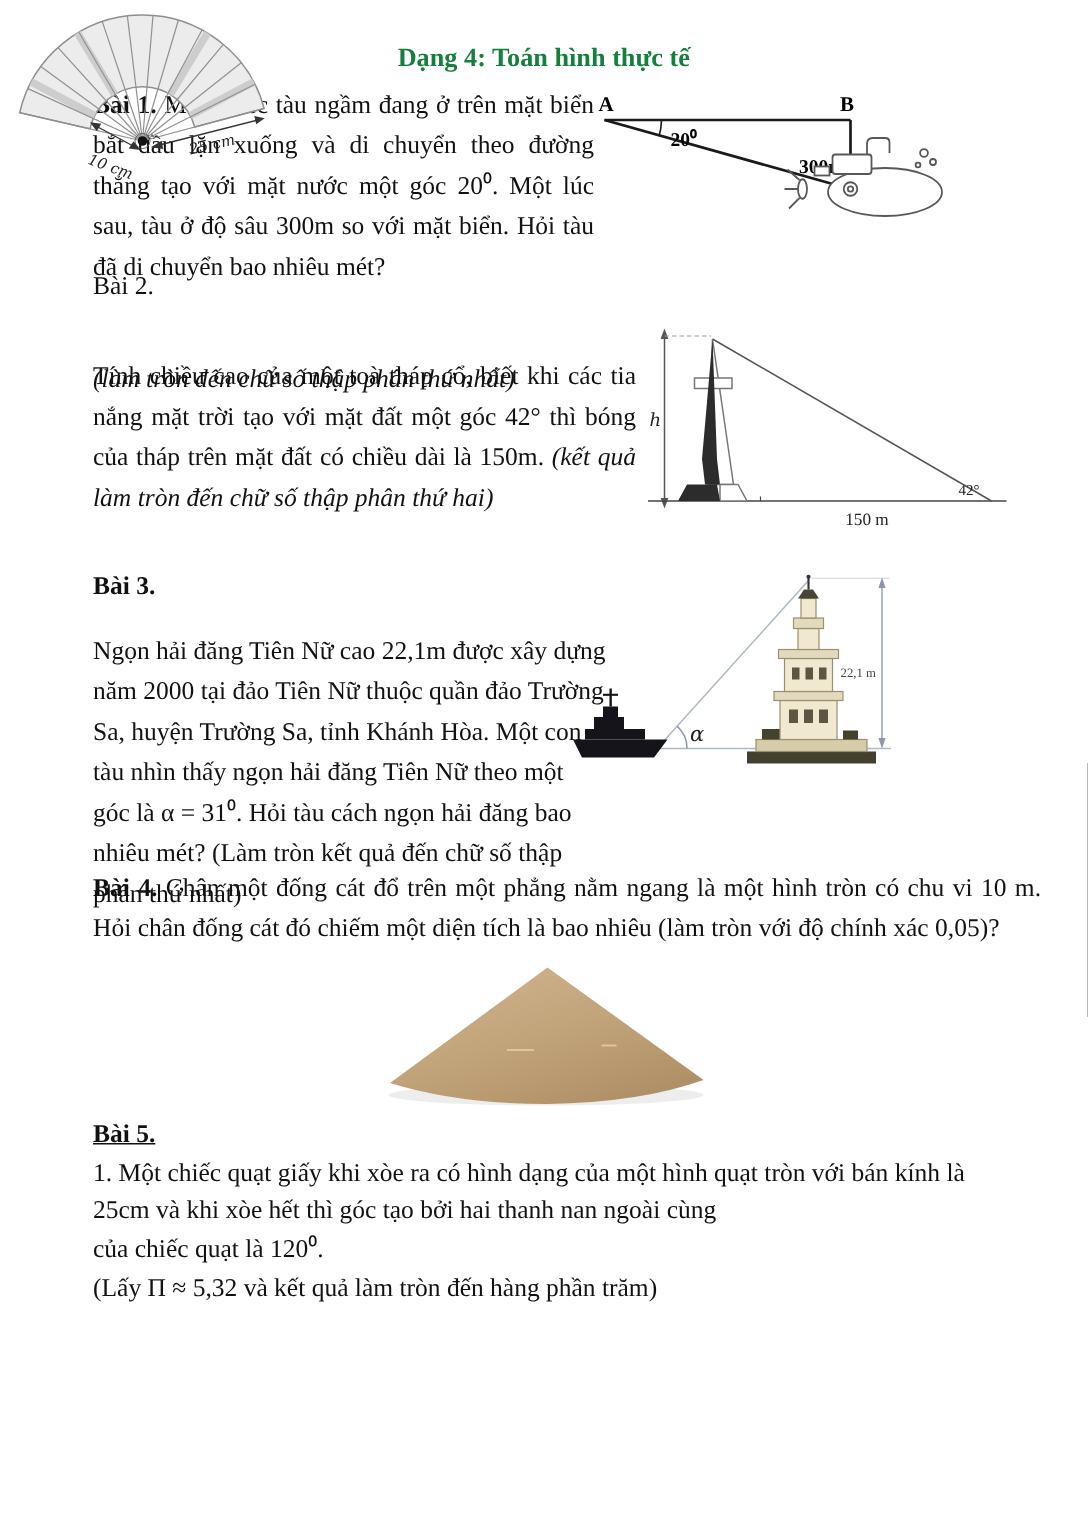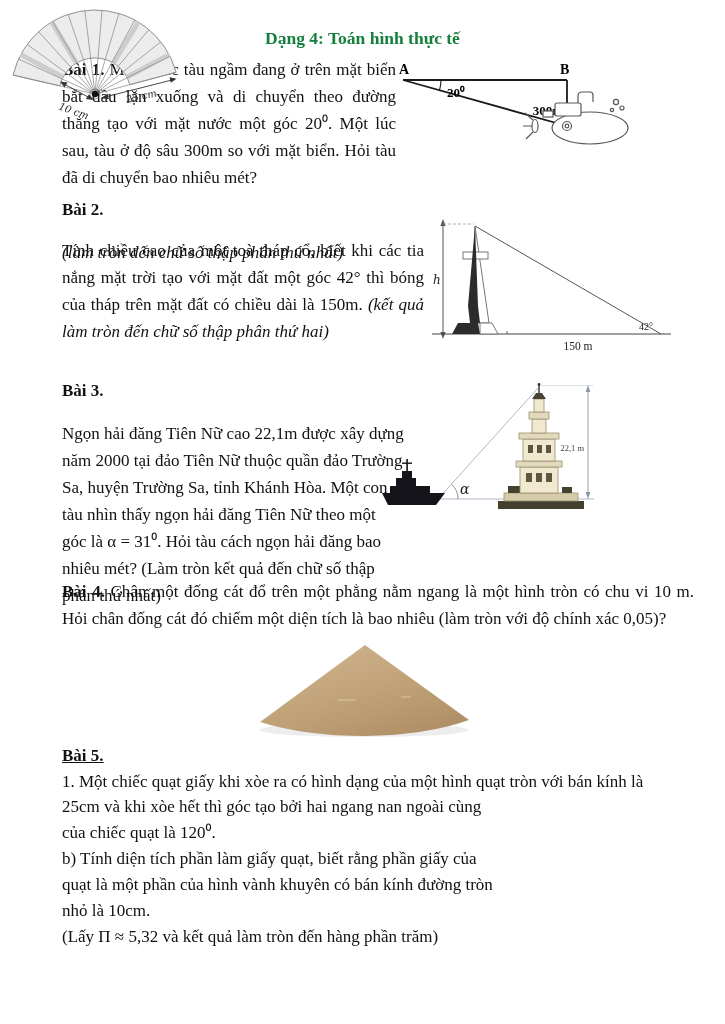--- a/index.html
+++ b/index.html
@@ -7,21 +7,21 @@
         font-family:"Liberation Serif",serif;color:#111;}
   .abs{position:absolute;}
   .body-text{font-size:17px;line-height:27px;}
   .just{text-align:justify;}
   .blabel{font-weight:bold;}
   .note-block{font-style:italic;display:block;margin-top:48px;}
   .note-inline{font-style:italic;}
   #title{top:28px;left:0;width:725px;text-align:center;font-weight:bold;font-size:17.5px;}
   #t-b1{left:62px;top:56px;width:334px;}
   #d-b1{left:393px;top:58px;}
-  #t-b2h{left:62px;top:196px;font-weight:bold;}
+  #t-b2h{left:62px;top:177px;font-weight:normal;}
   #t-b2{left:62px;top:213px;width:362px;margin-top:24px;}
   #d-b2{left:428px;top:206px;}
   #t-b3h{left:62px;top:377px;font-weight:bold;}
   #t-b3{left:62px;top:420px;width:342px;}
   #d-b3{left:380px;top:381px;}
   #t-b4{left:62px;top:578px;width:632px;}
   #d-sand{left:253px;top:642px;}
   #t-b5h{left:62px;top:742px;font-weight:bold;text-decoration:underline;}
   #t-b5a{left:62px;top:768px;width:650px;white-space:nowrap;}
   #t-b5b{left:62px;top:794px;width:436px;}
@@ -162,22 +162,21 @@
       </linearGradient>
     </defs>
     <ellipse cx="111" cy="88" rx="105" ry="7" fill="rgba(0,0,0,0.07)"></ellipse>
     <path d="M 112,3 L 7,80 Q 52,94 112,94 Q 174,93 216,78 Z" fill="url(#sandg)"></path>
     <path d="M 85,58 h 18 M 148,55 h 10" stroke="#dcc6a2" stroke-width="1.2" fill="none"></path>
   </svg>
 
   <div id="t-b5h" class="abs body-text">Bài 5.</div>
   <div id="t-b5a" class="abs body-text">1. Một chiếc quạt giấy khi xòe ra có hình dạng của một hình quạt tròn với bán kính là</div>
   <div id="t-b5b" class="abs">
-    <p>25cm và khi xòe hết thì góc tạo bởi hai ngang nan ngoài cùng của chiếc quạt là 120⁰.</p>
-    <p>b) Tính diện tích phần làm giấy quạt, biết rằng phần giấy của quạt là một phần của hình vành khuyên có bán kính đường tròn nhỏ là 10cm.</p>
+    <p>25cm và khi xòe hết thì góc tạo bởi hai thanh nan ngoài cùng của chiếc quạt là 120⁰.</p>
     <p>(Lấy Π ≈ 5,32 và kết quả làm tròn đến hàng phần trăm)</p>
   </div>
 
   <svg id="d-fan" class="abs" width="225" height="142" viewBox="0 0 225 142">
     <path d="M 13.1,75.1 A 84 84 0 0 1 176.1,72.3 L 129.8,84.7 A 36 36 0 0 0 59.9,85.9 Z" fill="#ececec" stroke="#8f8f8f" stroke-width="1"></path>
     <g stroke="#cdcdcd" stroke-width="5">
       <line x1="63.2" y1="77.1" x2="20.8" y2="54.6"></line>
       <line x1="76.5" y1="63.1" x2="51.7" y2="22.0"></line>
       <line x1="113.5" y1="63.1" x2="138.3" y2="22.0"></line>
       <line x1="126.8" y1="77.1" x2="169.2" y2="54.6"></line>

